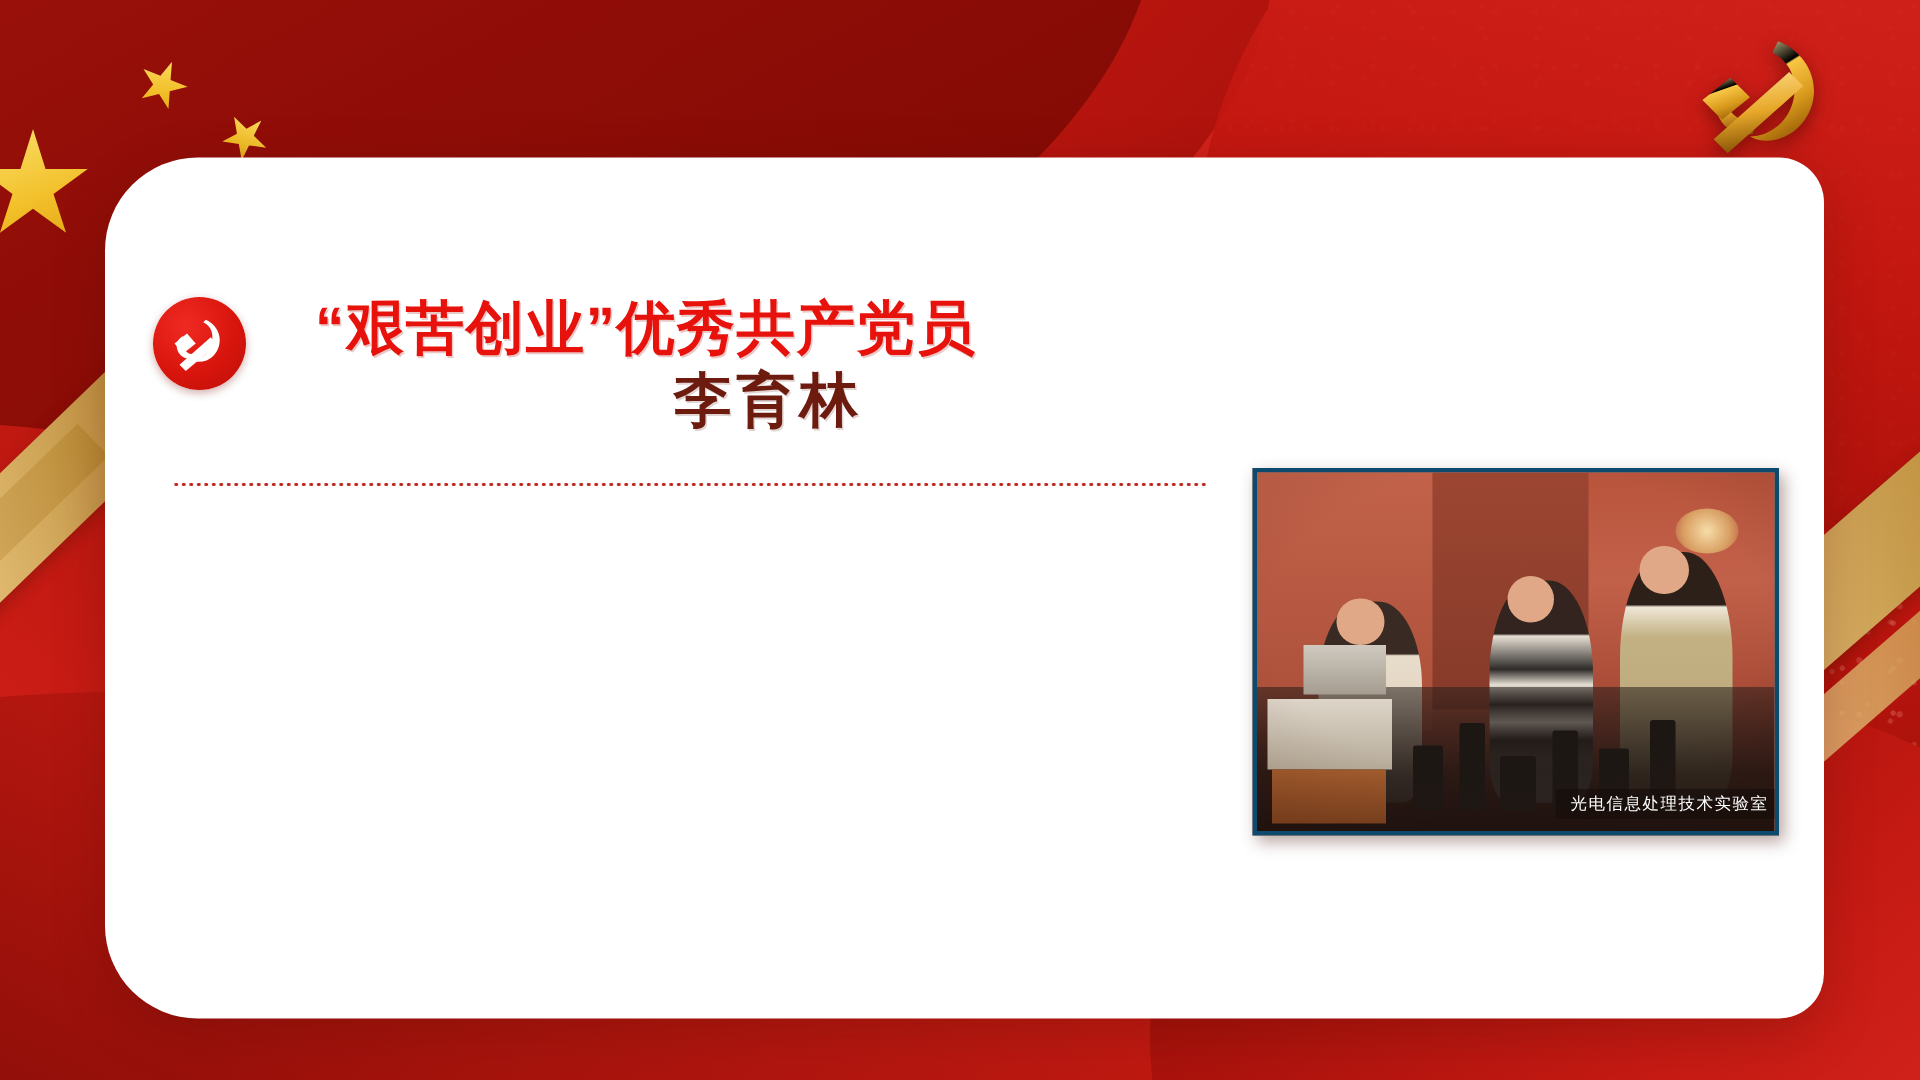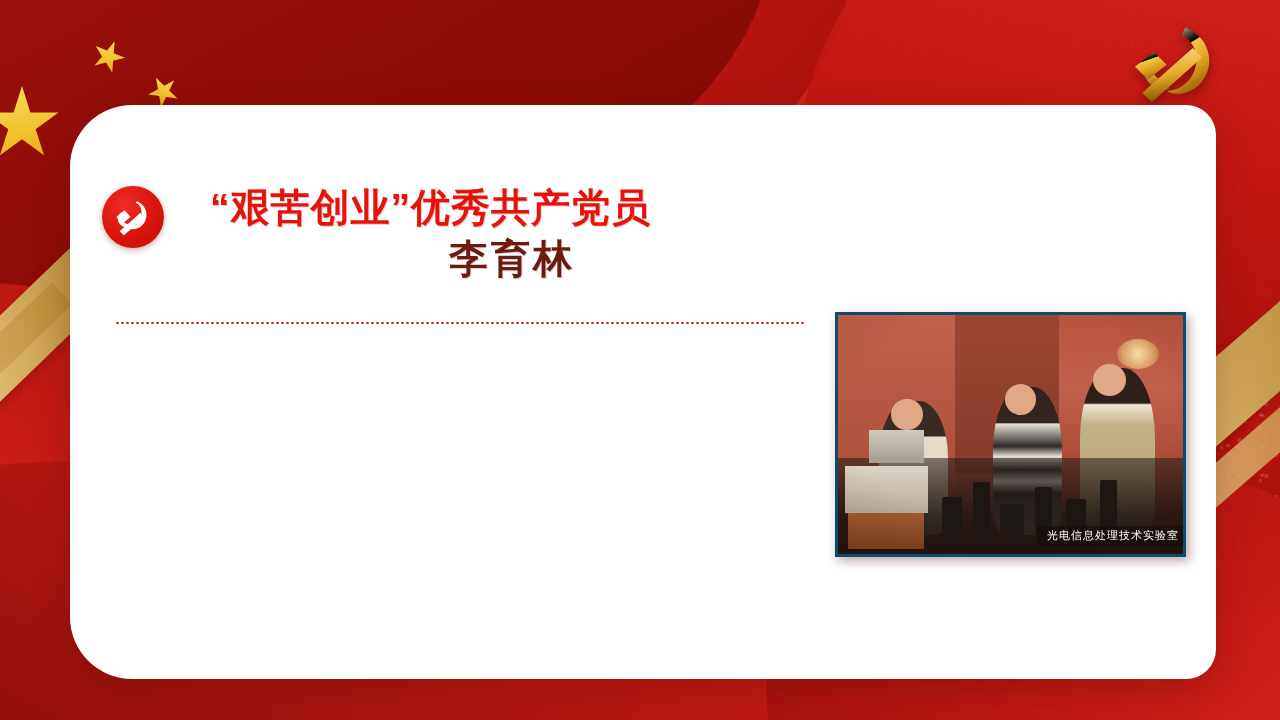--- a/index.html
+++ b/index.html
@@ -95,39 +95,40 @@
   
   .card{
     position:absolute; left:70px; top:105px; width:1146px; height:574px;
     background:#fff;
     border-radius:62px 30px 30px 62px;
     box-shadow:0 10px 34px rgba(90,12,4,.30);
   }
   .card-inner{ position:absolute; inset:0; }
 
   
-  .head{ position:absolute; left:32px; top:80px; width:770px; }
+  .head{ position:absolute; left:32px; top:92px; width:770px; }
   .badge{
     position:absolute; left:0; top:1px; width:62px; height:62px; border-radius:50%;
     background:radial-gradient(circle at 35% 30%,#ef2a22 0%,#d8150d 55%,#bb0f08 100%);
     display:flex; align-items:center; justify-content:center;
     box-shadow:0 2px 6px rgba(120,20,10,.35);
   }
   .badge svg{ width:40px; height:40px; }
 
   .title-wrap{ padding-left:108px; }
   .title-main{
     font-size:39px; font-weight:bold; color:#e8120c; letter-spacing:1px;
     line-height:1.18; white-space:nowrap;
     text-shadow:1px 1px 0 rgba(150,10,0,.22);
   }
   .title-sub{
     font-size:39px; font-weight:bold; color:#6d1b0f; letter-spacing:3px;
     line-height:1.22; text-align:center; padding-right:58px; margin-top:4px;
     text-shadow:1px 1px 0 rgba(90,20,10,.18);
+    font-family:Liberation Mono, monospace;
   }
 
   
   .divider{
     position:absolute; left:45px; top:217px; width:690px; height:2px;
     background-image:radial-gradient(circle, #c0241c 0 1px, transparent 1.4px);
     background-size:5px 2px; background-repeat:repeat-x;
   }
 
   

